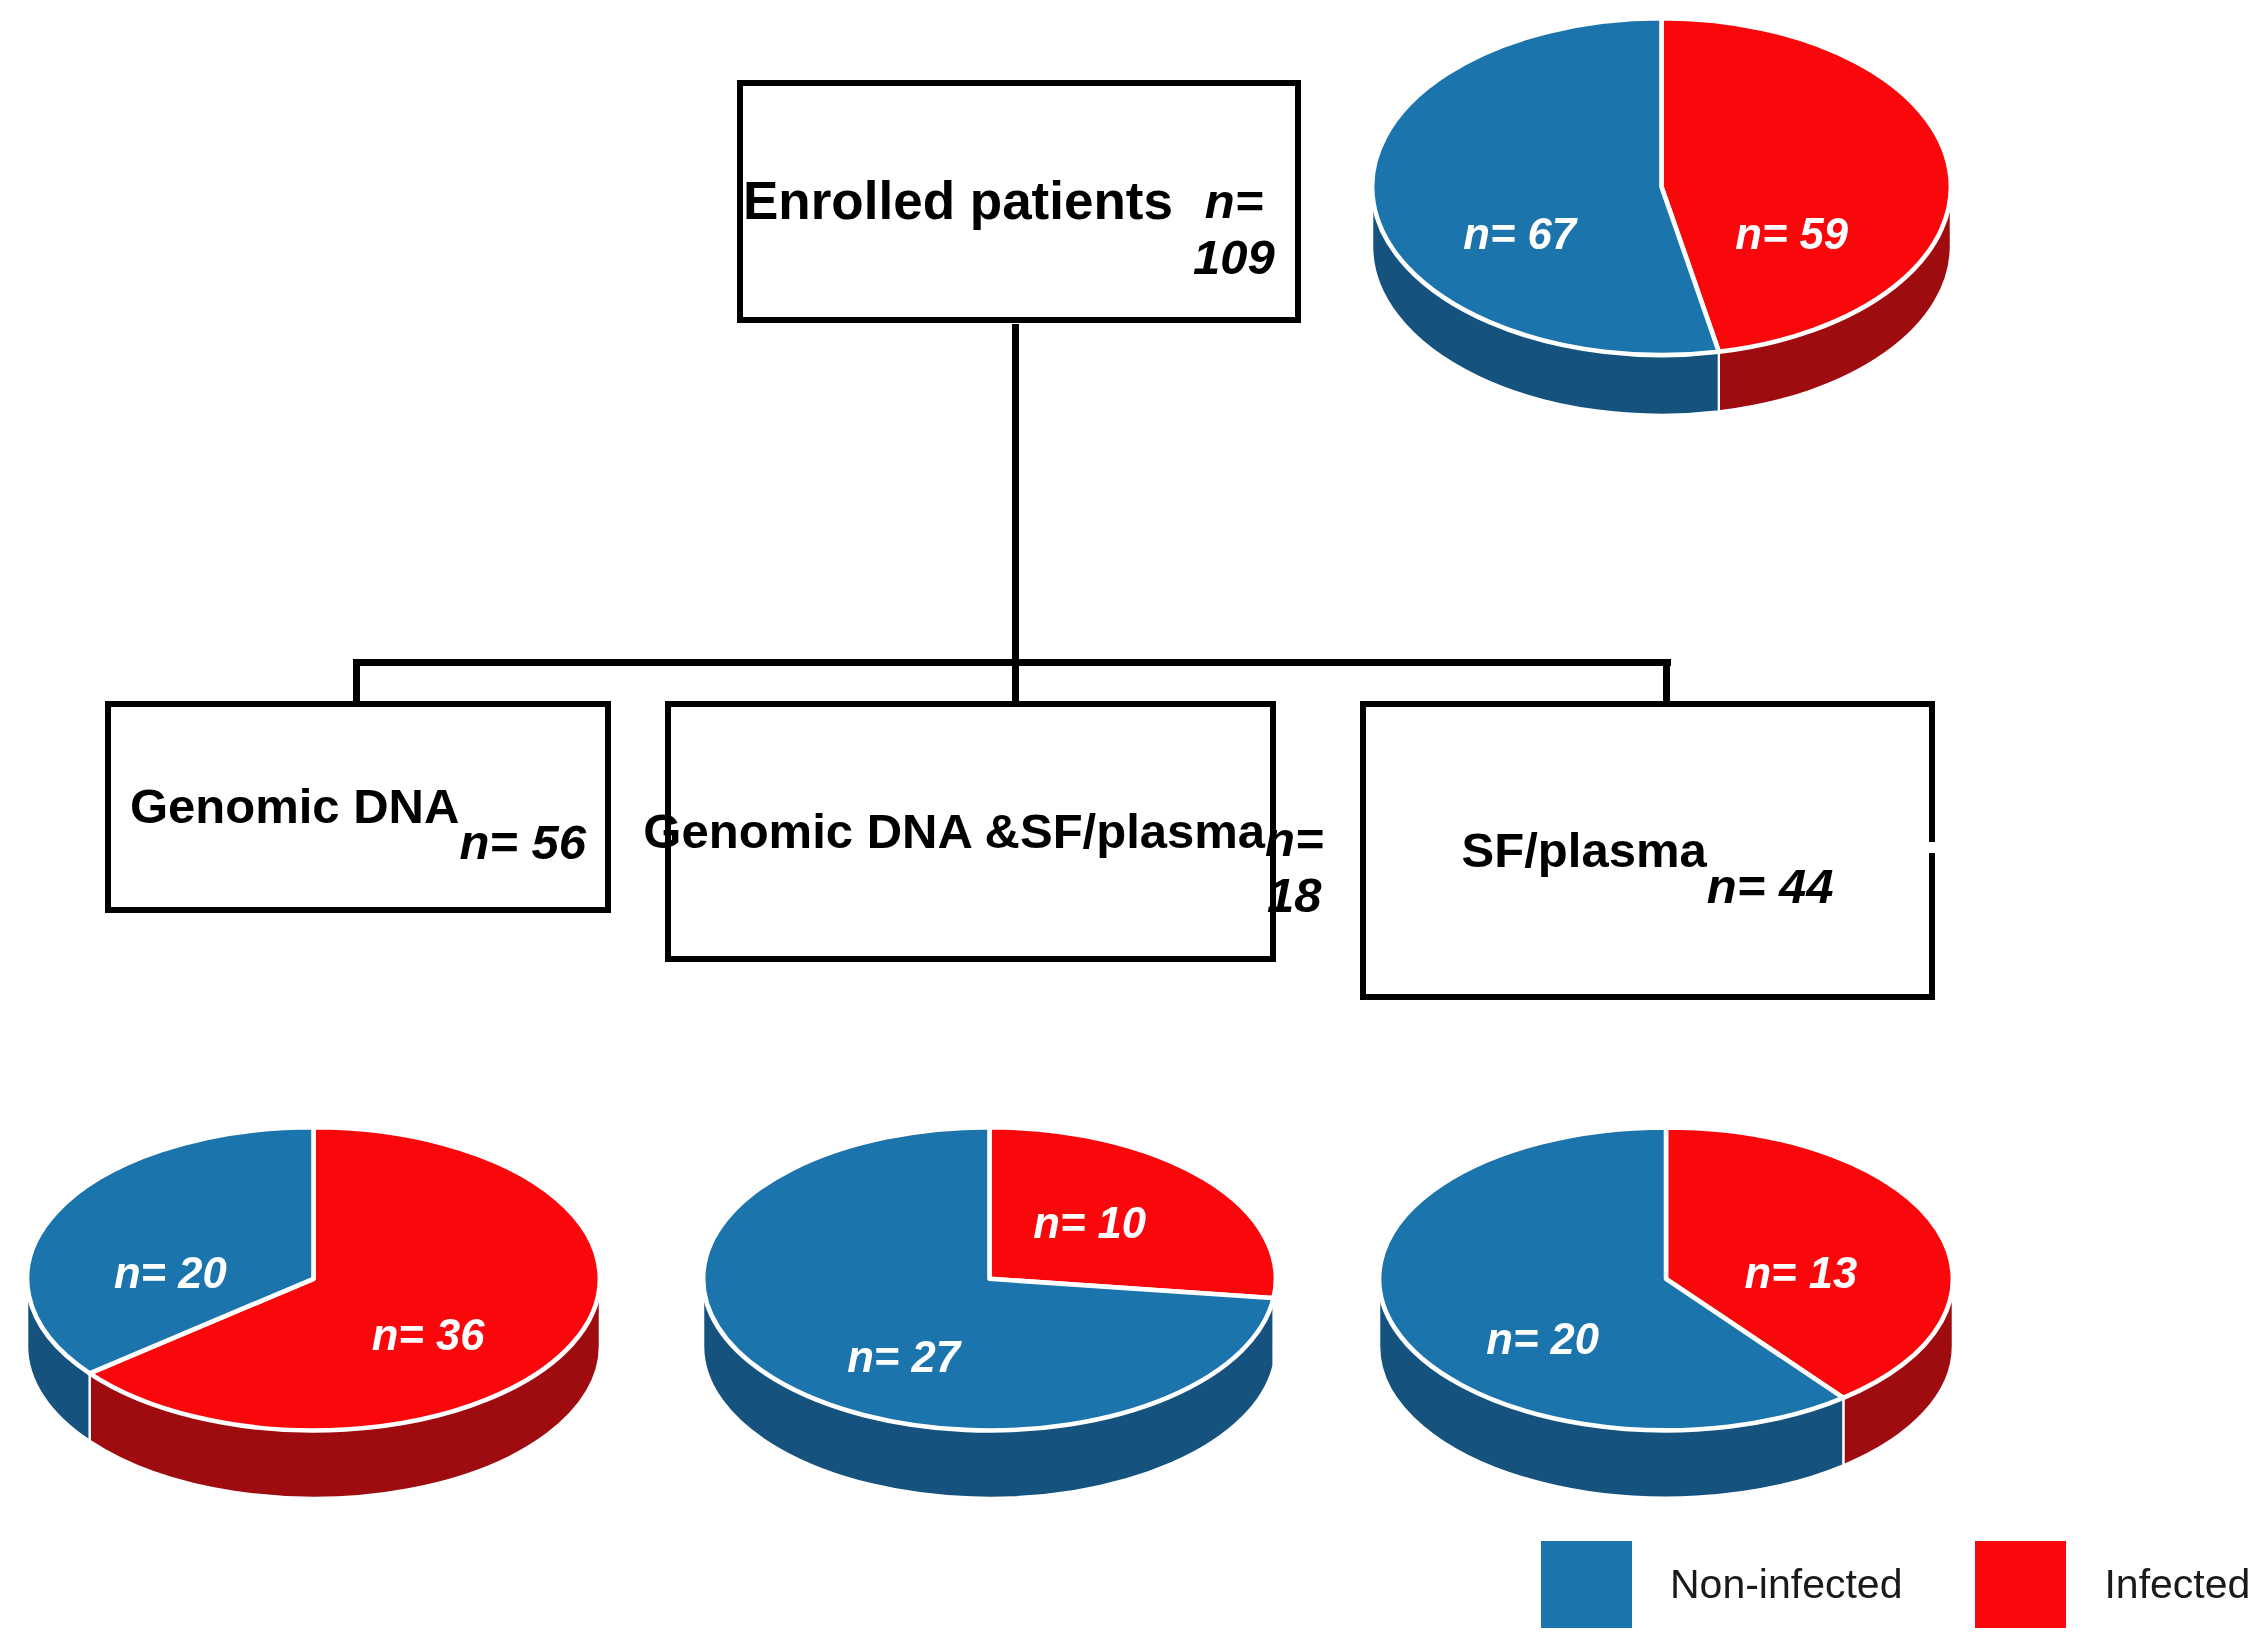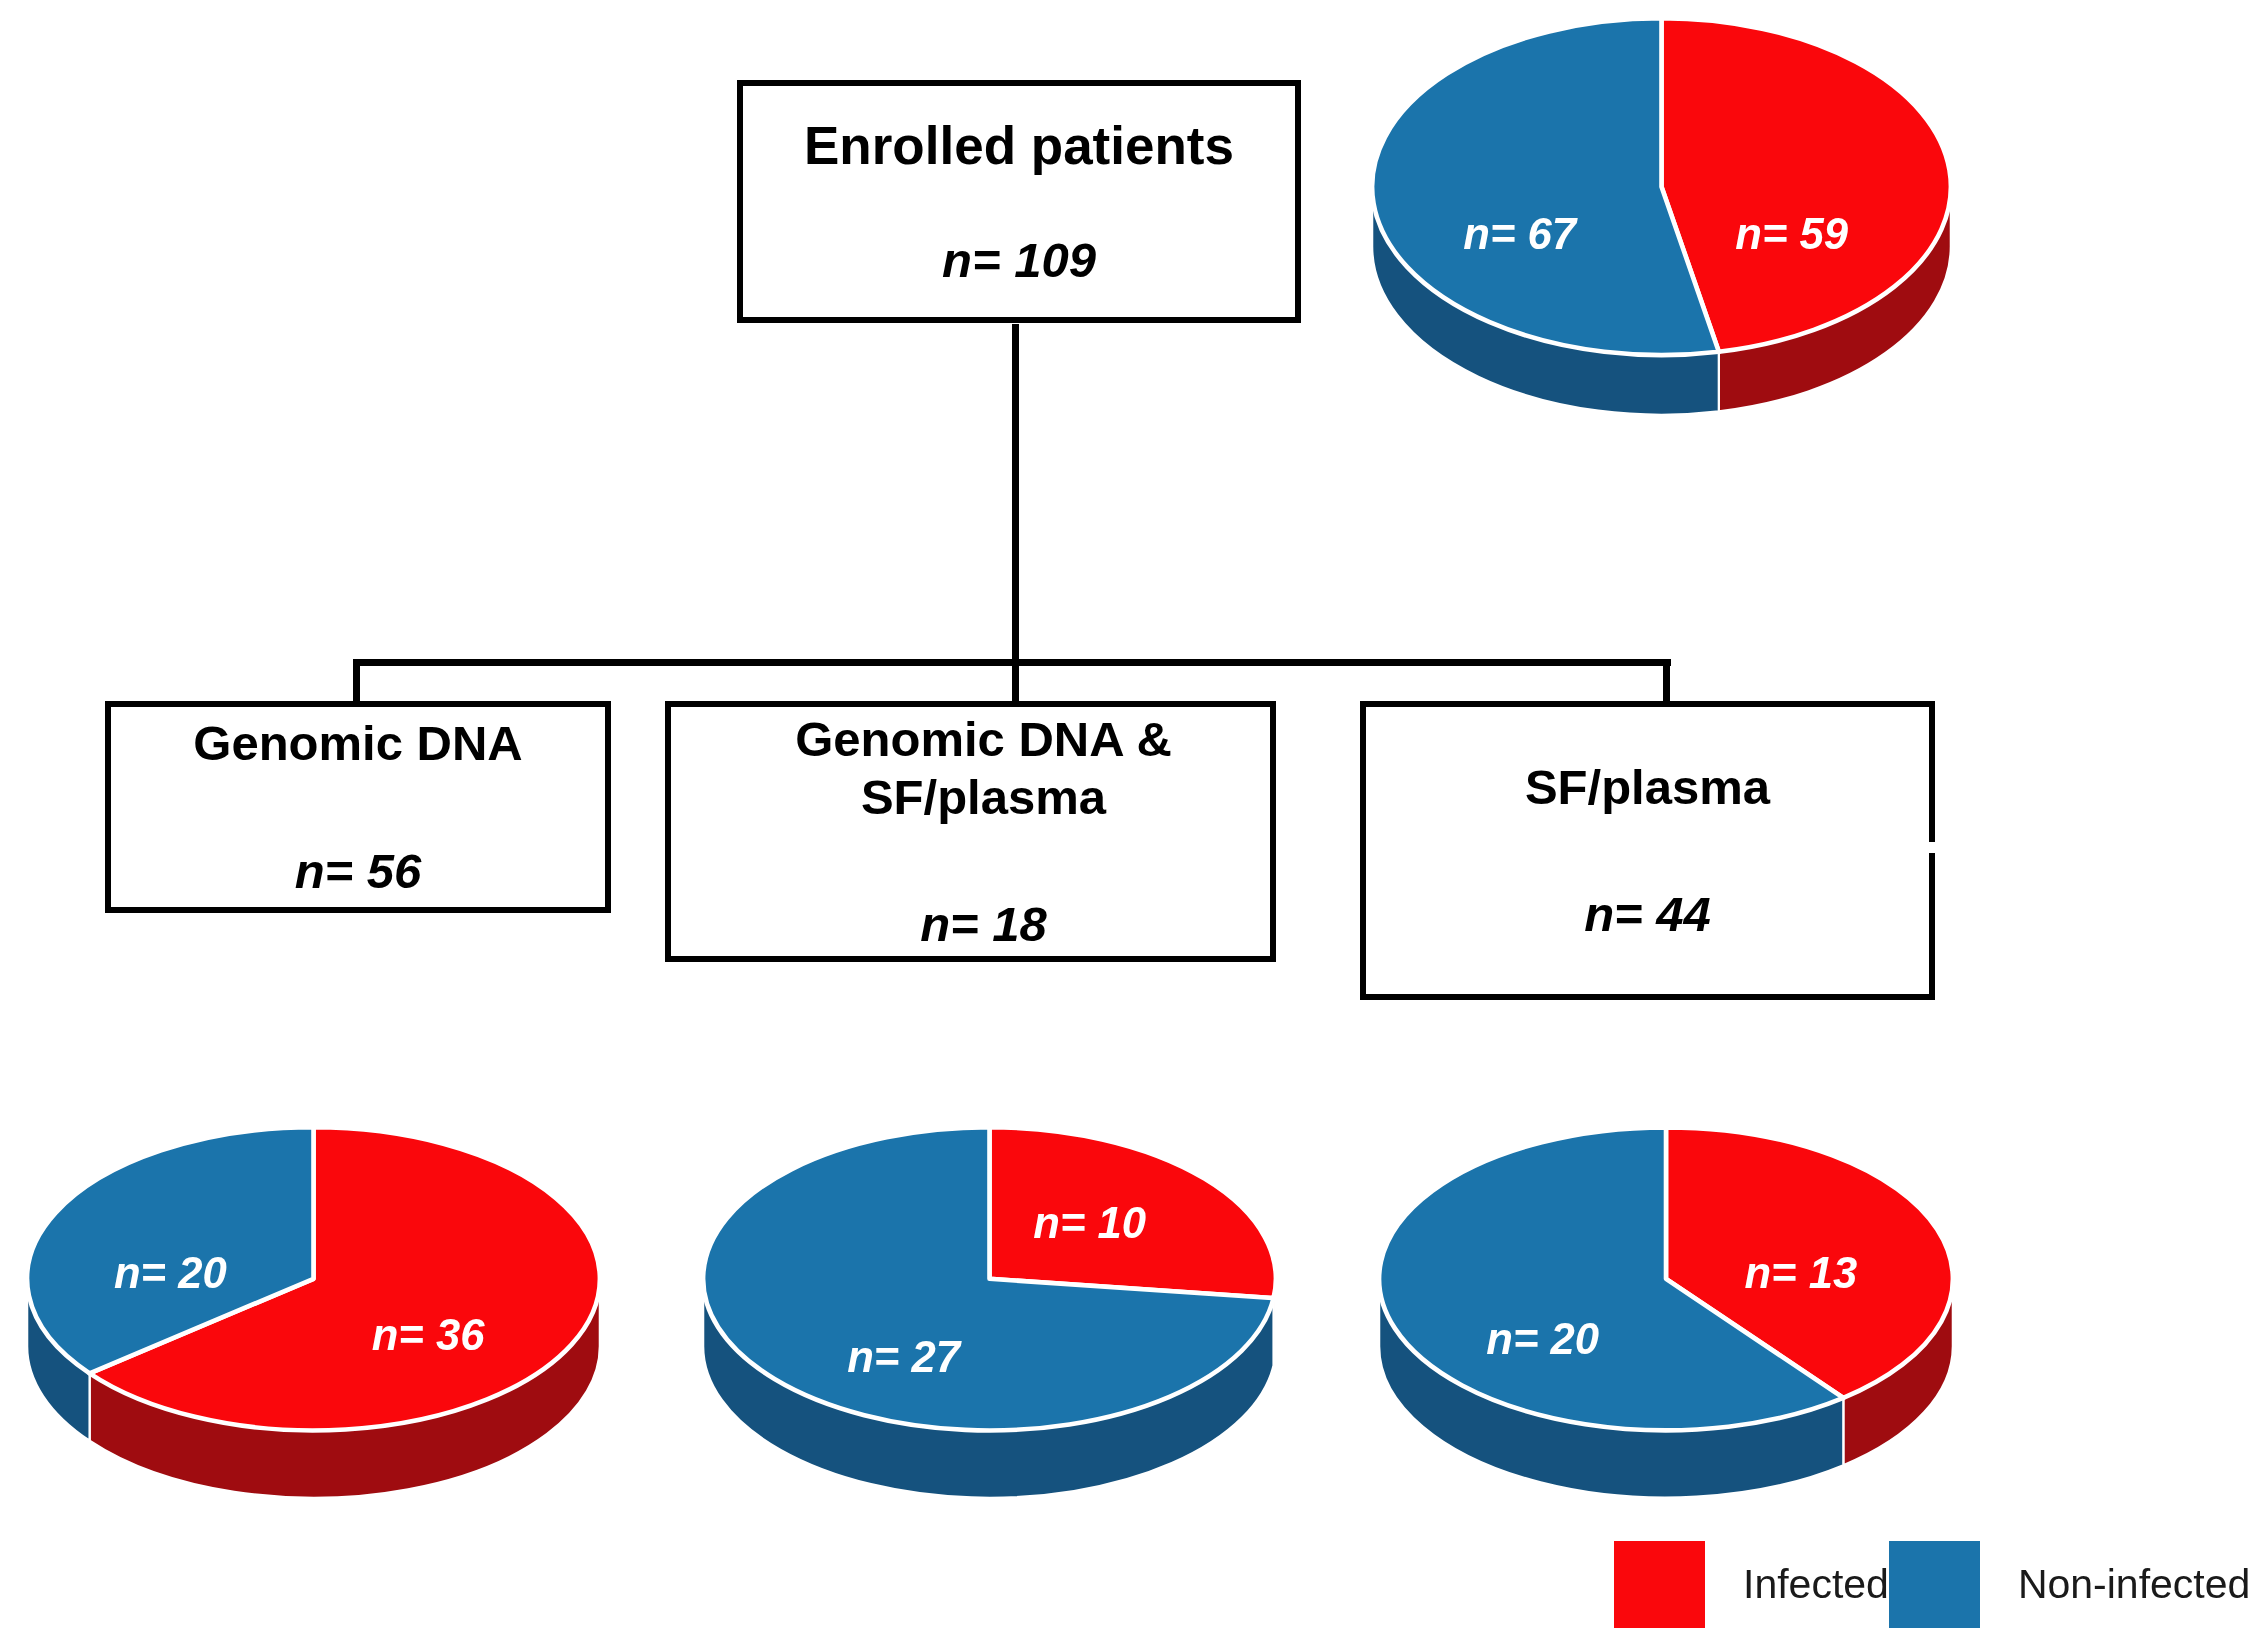--- a/index.html
+++ b/index.html
@@ -8,21 +8,21 @@
     width:2250px;height:1651px;
     background:#ffffff;
     font-family:"Liberation Sans", sans-serif;
     overflow:hidden;
   }
   .box{
     position:absolute;
     box-sizing:border-box;
     border:6.9px solid #000;
     background:#fff;
-    display:flex;flex-direction:column;
+    display:flex;flex-direction:row;
     align-items:center;justify-content:center;
     text-align:center;
     color:#000;
   }
   .box .title-line{
     font-weight:bold;
     font-size:49px;
     line-height:1.18;
     white-space:nowrap;
   }
@@ -126,24 +126,24 @@
         <path d="M 758 206 A 375 198 0 0 1 614.8096198327271 361.6385127590719 L 614.8096198327271 449.6385127590719 A 375 198 0 0 0 758 294 Z" fill="#9f0c10" stroke="#ffffff" stroke-width="3"></path>
         <path d="M 614.8096198327271 361.6385127590719 A 375 198 0 0 1 8 206.00000000000003 L 8 294 A 375 198 0 0 0 614.8096198327271 449.6385127590719 Z" fill="#15527e" stroke="#ffffff" stroke-width="3"></path>
         <path d="M 383 206 L 383 8 A 375 198 0 0 1 614.8096198327271 361.6385127590719 Z" fill="#fa070c" stroke="#ffffff" stroke-width="6" stroke-linejoin="round"></path>
         <path d="M 383 206 L 614.8096198327271 361.6385127590719 A 375 198 0 1 1 382.9999999999999 8 Z" fill="#1b74ab" stroke="#ffffff" stroke-width="6" stroke-linejoin="round"></path>
         <text x="559.25" y="198.08" text-anchor="middle" dominant-baseline="central">n= 13</text>
         <text x="221.75" y="285.2" text-anchor="middle" dominant-baseline="central">n= 20</text>
       </svg>
     </div>
 
   <div id="legend">
+    <div class="legend-item" id="legend-item-non-infected">
+      <div class="legend-swatch" id="swatch-non-infected" style="background: rgb(27, 116, 171);"></div>
+      <div class="legend-label">Non-infected</div>
+    </div>
     <div class="legend-item" id="legend-item-infected">
       <div class="legend-swatch" id="swatch-infected" style="background: rgb(250, 7, 12);"></div>
       <div class="legend-label">Infected</div>
-    </div>
-    <div class="legend-item" id="legend-item-non-infected">
-      <div class="legend-swatch" id="swatch-non-infected" style="background: rgb(27, 116, 171);"></div>
-      <div class="legend-label">Non-infected</div>
     </div>
   </div>
 
 </div>
 
 
 </body></html>

